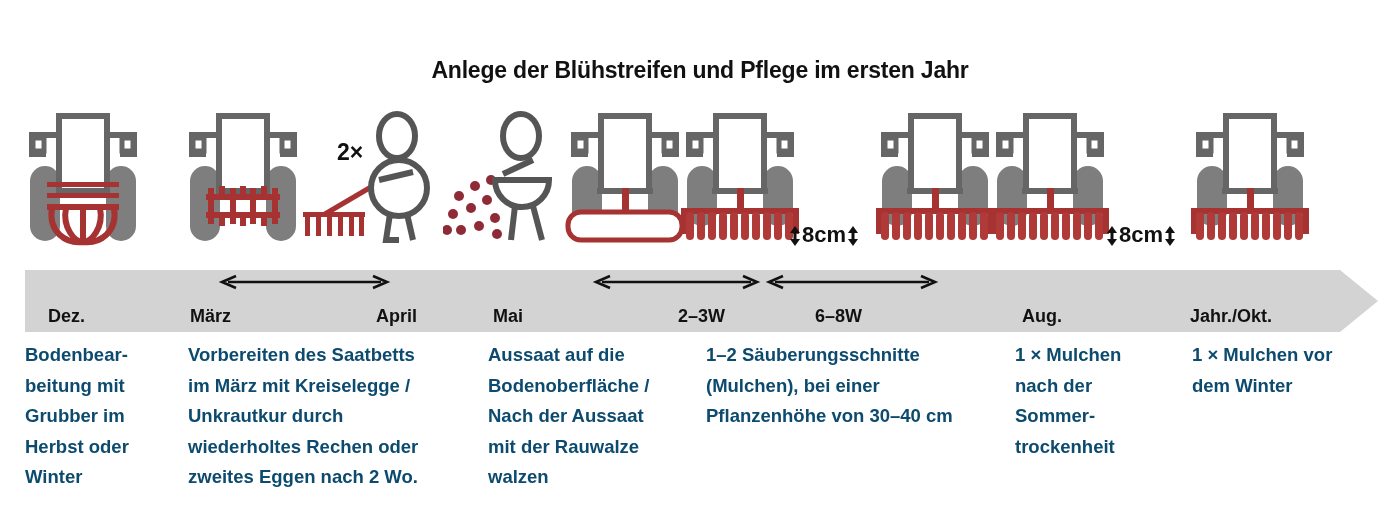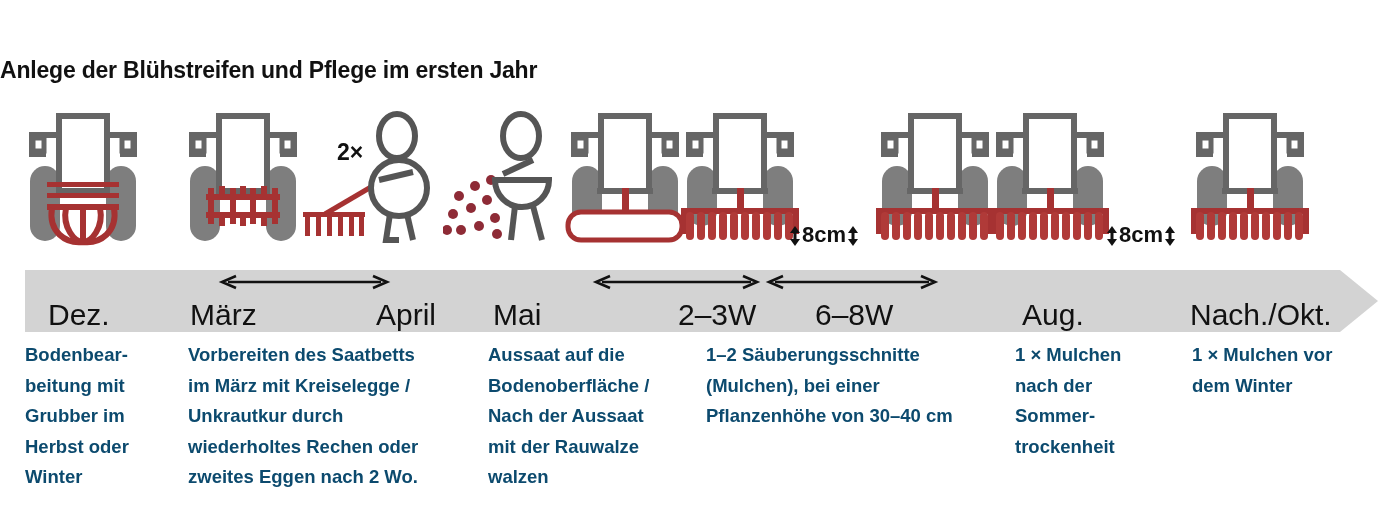--- a/index.html
+++ b/index.html
@@ -8,21 +8,21 @@
     background:#ffffff;
     font-family:"Liberation Sans", sans-serif;
     position:relative;
     overflow:hidden;
     -webkit-font-smoothing:antialiased;
   }
   
   #title{
     position:absolute;
     left:0;top:57px;width:1400px;
-    text-align:left;
+    text-align:center;
     font-size:23px;
     font-weight:bold;
     letter-spacing:-0.2px;
     color:#111111;
   }
   
   #icon-row{
     position:absolute;
     left:0;top:108px;width:1400px;height:160px;
   }
@@ -37,23 +37,23 @@
     position:absolute;
     font-size:23px;font-weight:bold;color:#111;
   }
   
   #banner-wrap{
     position:absolute;left:0;top:270px;width:1400px;height:62px;
   }
   #banner-svg{position:absolute;left:0;top:0;}
   .month-label{
     position:absolute;
-    font-size:30px;font-weight:normal;color:#111;
+    font-size:18px;font-weight:bold;color:#111;
     white-space:nowrap;
-    top:28px;
+    top:36px;
   }
   
   #cols{
     position:absolute;left:0;top:340px;width:1400px;height:178px;
   }
   .col{
     position:absolute;top:0;
     font-size:18.5px;
     font-weight:bold;
     line-height:30.5px;
@@ -349,21 +349,21 @@
     </g>
   </svg>
 
   <div class="month-label" style="left:48px;">Dez.</div>
   <div class="month-label" style="left:190px;">März</div>
   <div class="month-label" style="left:376px;">April</div>
   <div class="month-label" style="left:493px;">Mai</div>
   <div class="month-label" style="left:638px;margin-left:40px;">2–3W</div>
   <div class="month-label" style="left:815px;">6–8W</div>
   <div class="month-label" style="left:1022px;text-align:right;">Aug.</div>
-  <div class="month-label" style="left:1190px;">Nach./Okt.</div>
+  <div class="month-label" style="left:1190px;">Jahr./Okt.</div>
 </div>
 
 <div id="cols">
   <div class="col" style="left:25px;width:162px;">Bodenbear-
 beitung mit
 Grubber im
 Herbst oder
 Winter</div>
   <div class="col" style="left:188px;width:292px;">Vorbereiten des Saatbetts
 im März mit Kreiselegge /

